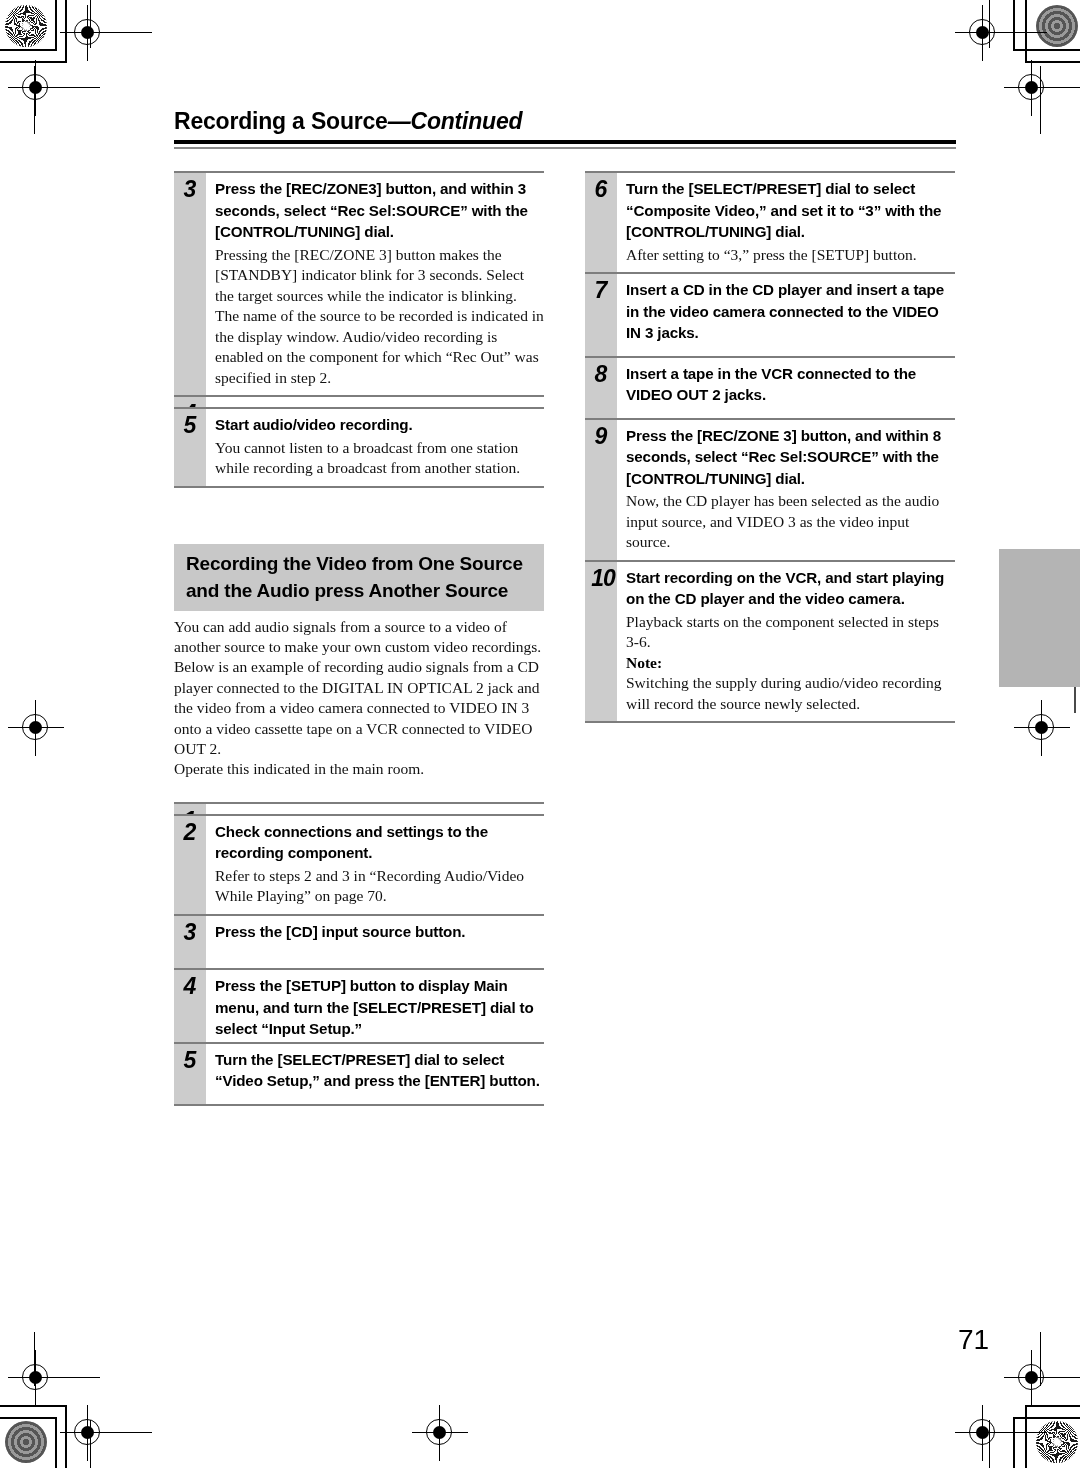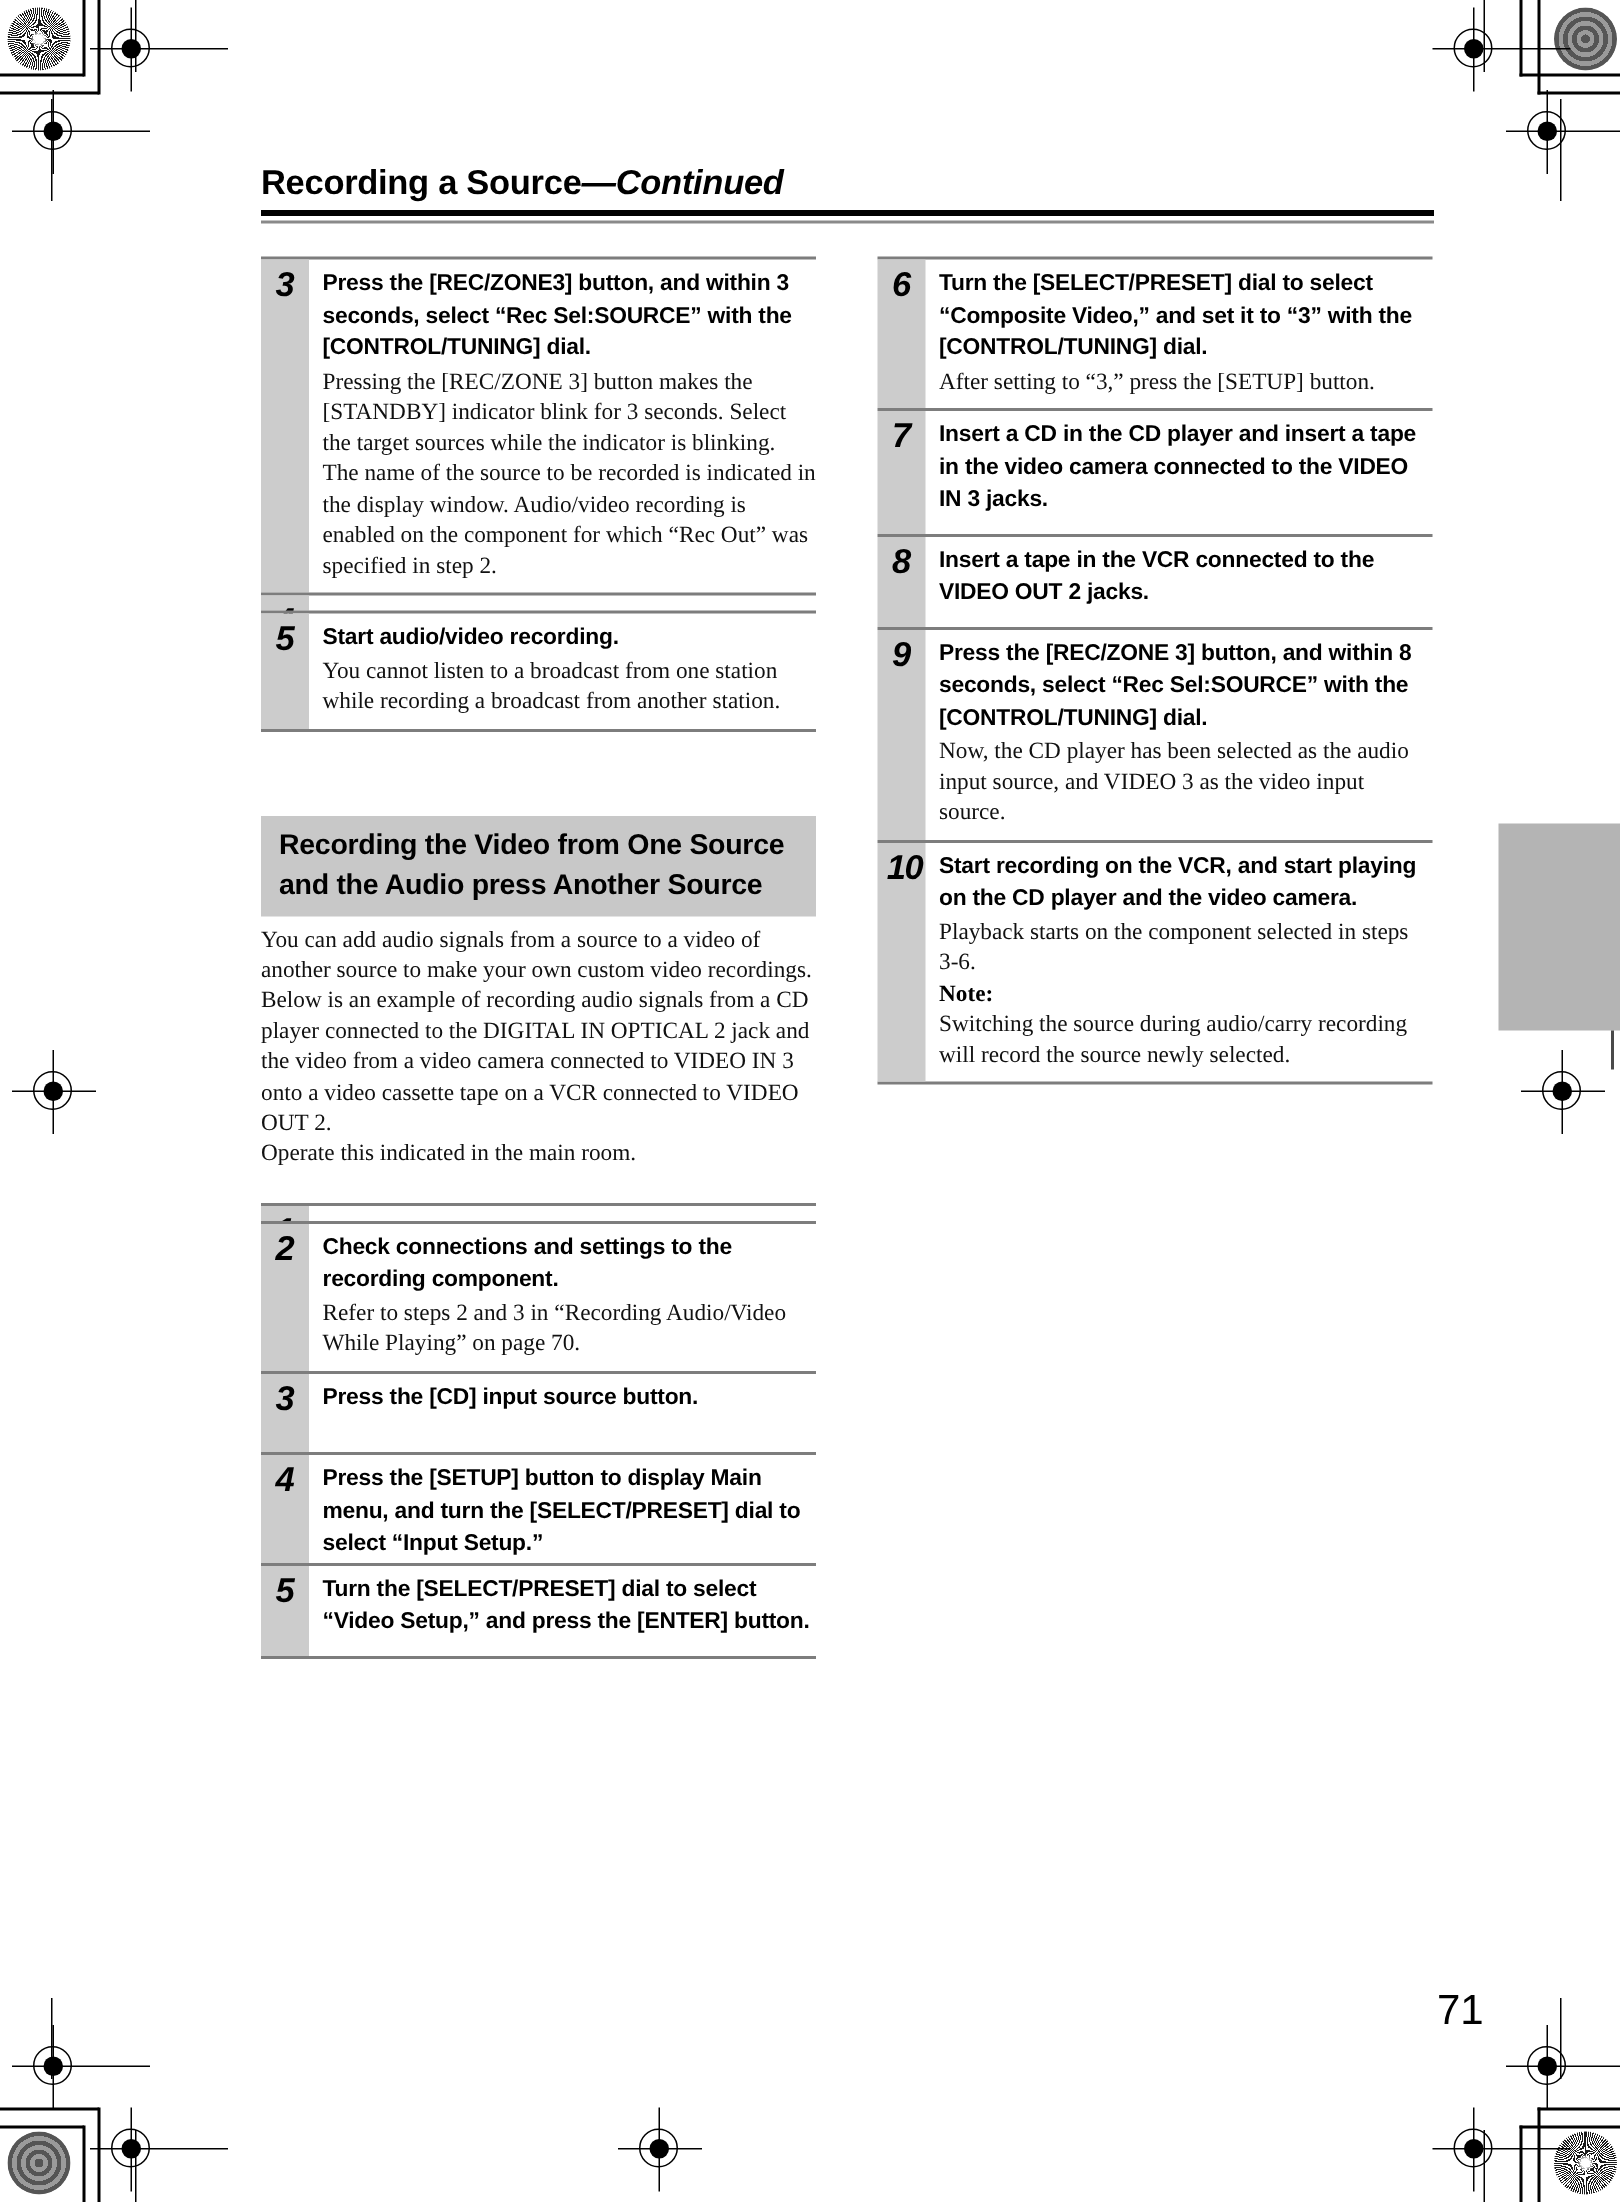--- a/index.html
+++ b/index.html
@@ -476,21 +476,21 @@
         <p>Now, the CD player has been selected as the audio input source, and VIDEO 3 as the video input source.</p>
       </div>
     </div>
 
     <div class="step">
       <div class="step-num wide">10</div>
       <div class="step-title">Start recording on the VCR, and start playing on the CD player and the video camera.</div>
       <div class="step-body">
         <p>Playback starts on the component selected in steps 3-6.</p>
         <p class="step-note-label">Note:</p>
-        <p>Switching the source during audio/carry recording will record the source newly selected.</p>
+        <p>Switching the supply during audio/video recording will record the source newly selected.</p>
       </div>
     </div>
 
     <div class="group-end"></div>
   </div>
 
   <div class="thumb-tab"></div>
   <div class="thumb-tab-line"></div>
 
   <div class="page-number">71</div>

